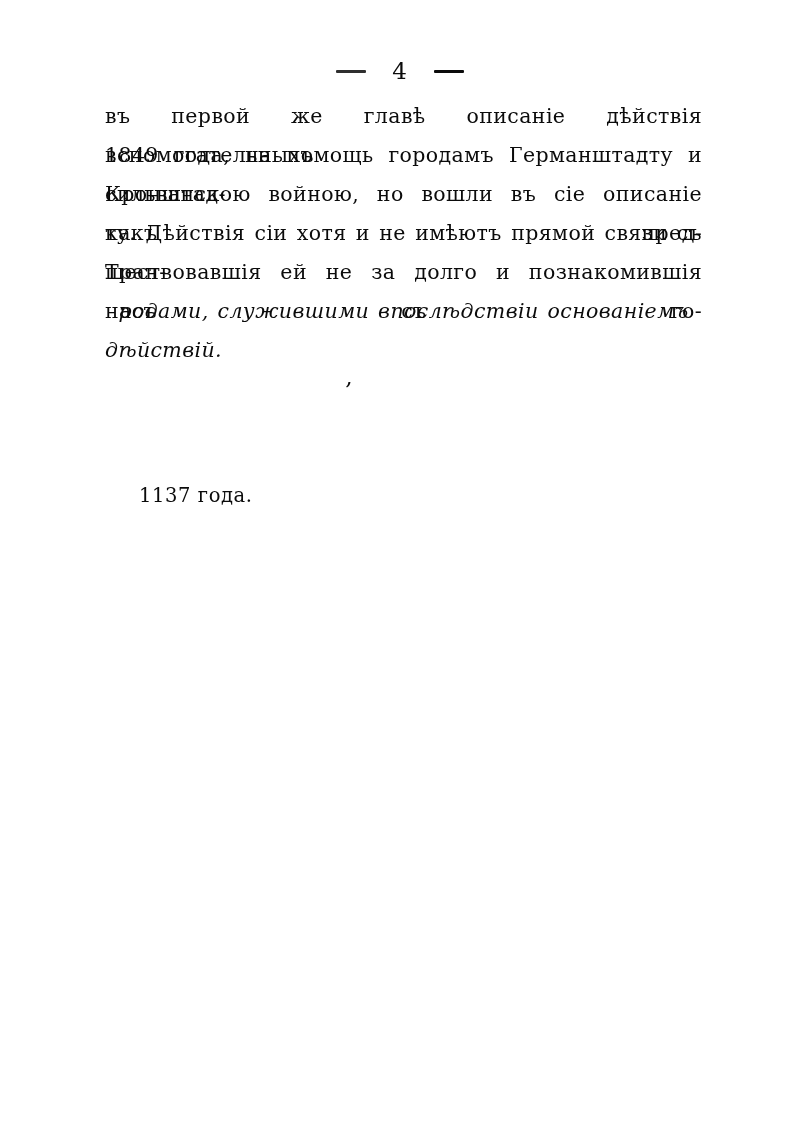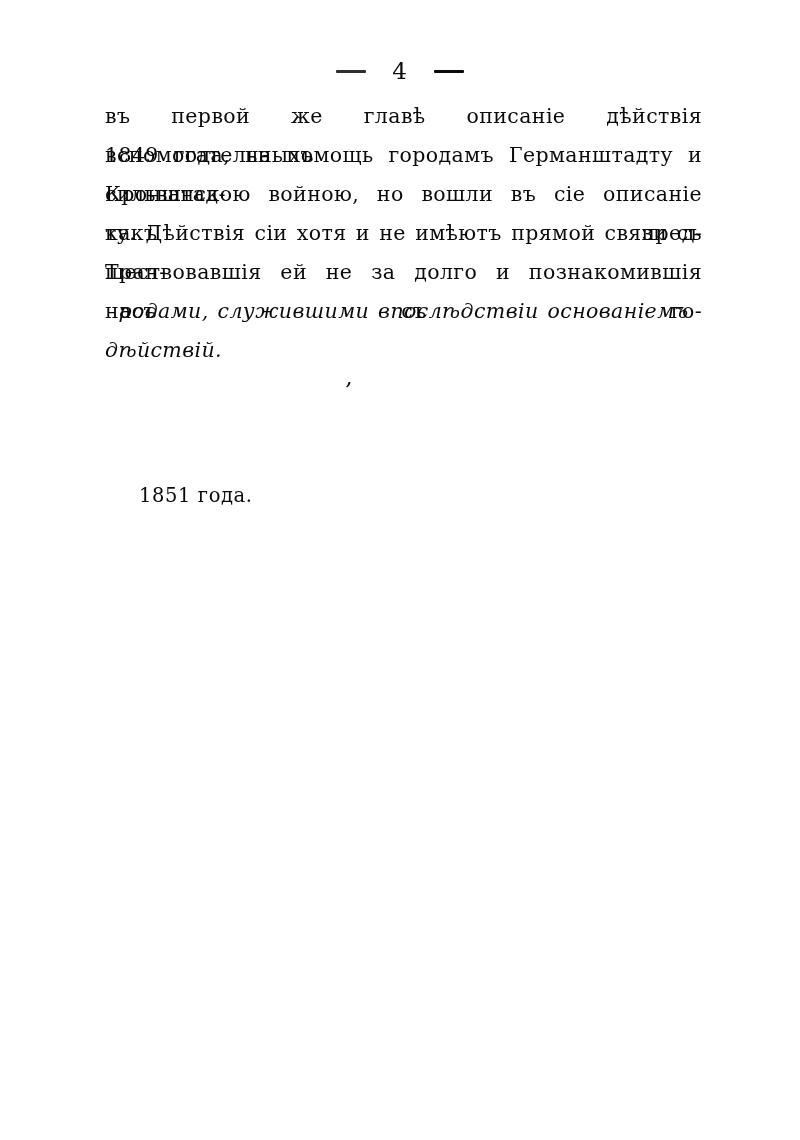--- a/index.html
+++ b/index.html
@@ -95,15 +95,15 @@
     <div class="text-line">въ первой же главѣ описаніе дѣйствія вспомогательныхъ</div>
     <div class="text-line">1849 года, на помощь городамъ Германштадту и Кронштад-</div>
     <div class="text-line">сильванскою войною, но вошли въ сіе описаніе какъ пред-</div>
     <div class="text-line">ту. Дѣйствія сіи хотя и не имѣютъ прямой связи съ Тран-</div>
     <div class="text-line">шествовавшія ей не за долго и познакомившія насъ съ го-</div>
     <div class="text-line last">родами, служившими впослѣдствіи основаніемъ дѣйствій.</div>
   </div>
 
   <div class="ink-speck">’</div>
 
-  <div class="imprint-date">1851 года.</div>
+  <div class="imprint-date">1137 года.</div>
 
 </div>
 
 </body></html>

